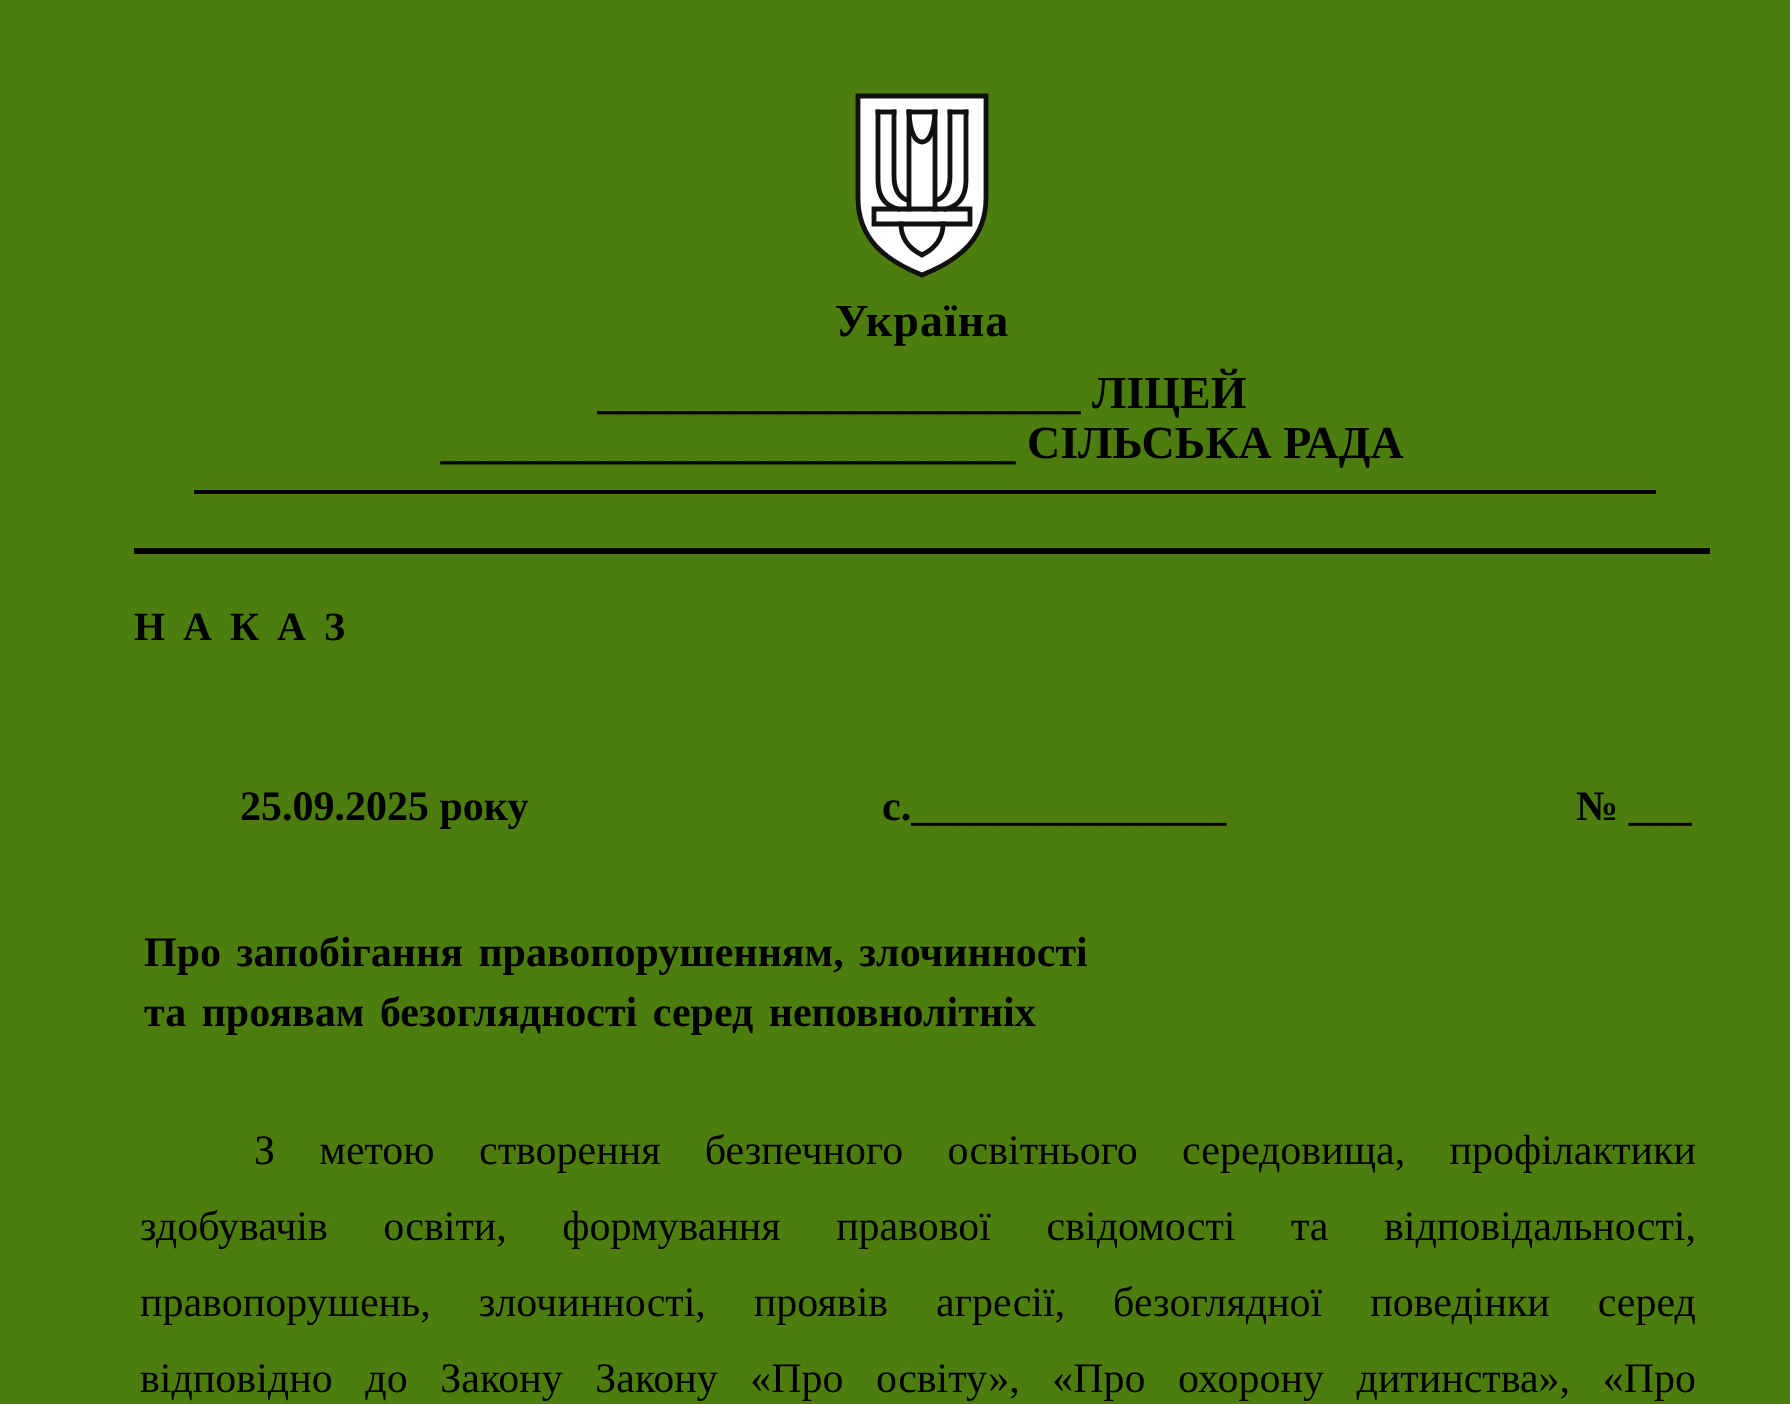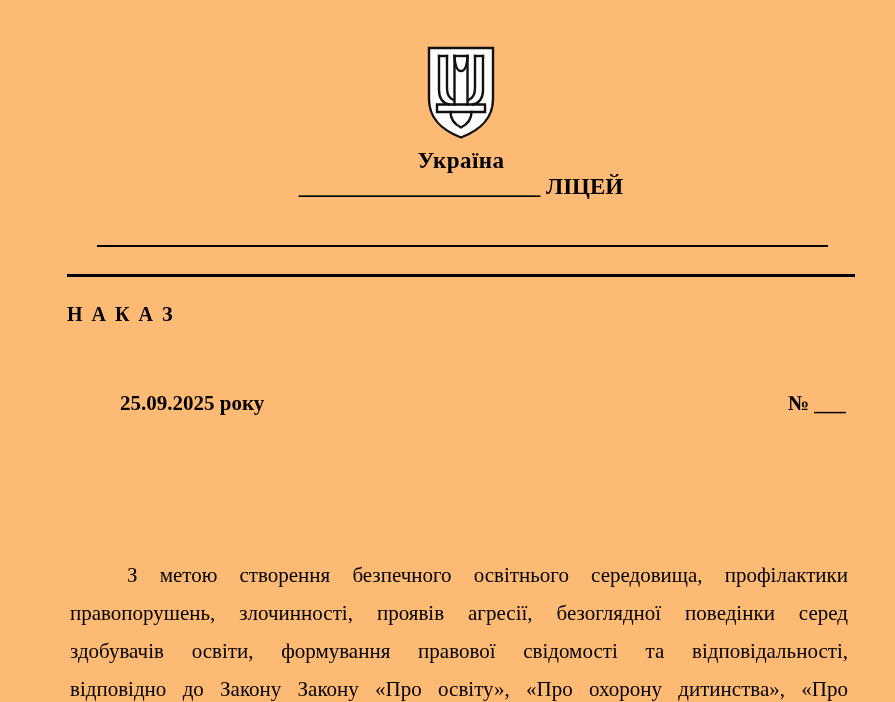--- a/index.html
+++ b/index.html
@@ -1,20 +1,20 @@
 <!DOCTYPE html>
 <html><head>
 <meta charset="utf-8">
 <style>
   html, body { margin: 0; padding: 0; background: #ffffff; }
   .page {
     position: relative;
     width: 895px;
     height: 702px;
-    background: #fdba74;
+    background: #4d7c0f;
     color: #000000;
     font-family: "Liberation Serif", "DejaVu Serif", serif;
     overflow: hidden;
   }
 
   
   .header-block {
     position: absolute;
     left: 67px;
     top: 45px;
@@ -28,21 +28,21 @@
     font-weight: bold;
     line-height: 26px;
     letter-spacing: 0.5px;
   }
   .inst-line {
     font-size: 23px;
     font-weight: bold;
     line-height: 25px;
     white-space: pre;
   }
-  .inst-line.first { margin-top: 0; }
+  .inst-line.first { margin-top: 10px; }
 
   
   .rule { position: absolute; height: 0; }
   .rule1 { left: 97px; top: 245px; width: 731px; border-top: 2px solid #000; }
   .rule2 { left: 67px; top: 274px; width: 788px; border-top: 3px solid #000; }
 
   .order-title {
     position: absolute;
     left: 67px;
     top: 303px;
@@ -105,33 +105,37 @@
           <path d="M30.5,11 C31,21 33.5,26 37,26 C40.5,26 43,21 43.5,11"></path>
           <path d="M30.5,11 V59.5"></path>
           <path d="M43.5,11 V59.5"></path>
           <path d="M13,59.5 H61 V67 H13 Z"></path>
           <path d="M26.5,67 C26.5,74 30,79 37,82.5 C44,79 47.5,74 47.5,67"></path>
         </g>
       </svg>
     </div>
     <div class="country">Україна</div>
     <div class="inst-line first">_____________________ ЛІЦЕЙ</div>
+    <div class="inst-line">_________________________ СІЛЬСЬКА РАДА</div>
   </div>
 
   <div class="rule rule1"></div>
   <div class="rule rule2"></div>
 
   <div class="order-title">Н А К А З</div>
 
   <span class="meta meta-date">25.09.2025 року</span>
+  <span class="meta meta-place">с._______________</span>
   <span class="meta meta-number">№ ___</span>
 
   <div class="subject">
+    <div>Про запобігання правопорушенням, злочинності</div>
+    <div>та проявам безоглядності серед неповнолітніх</div>
   </div>
 
   <div class="body-block">
     <div class="body-line indented">З метою створення безпечного освітнього середовища, профілактики</div>
+    <div class="body-line">здобувачів освіти, формування правової свідомості та відповідальності,</div>
     <div class="body-line">правопорушень, злочинності, проявів агресії, безоглядної поведінки серед</div>
-    <div class="body-line">здобувачів освіти, формування правової свідомості та відповідальності,</div>
     <div class="body-line">відповідно до Закону Закону «Про освіту», «Про охорону дитинства», «Про</div>
   </div>
 
 </div>
 
 </body></html>

